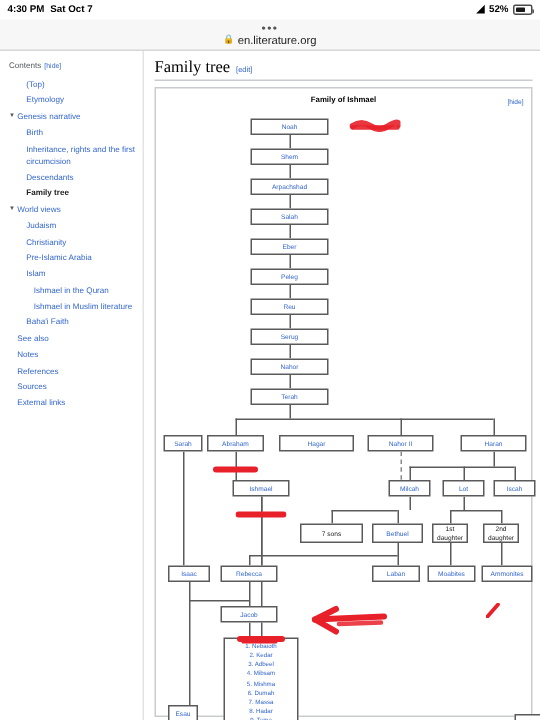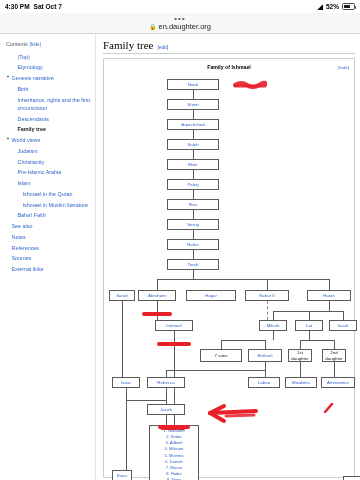--- a/index.html
+++ b/index.html
@@ -159,21 +159,21 @@
       <span class="batt-fill" id="batt-fill" style="width: 5.72px;"></span>
       <span class="batt-tip"></span>
     </span>
   </div>
 </div>
 
 <div id="url-bar">
   <div id="dots">•••</div>
   <div id="url-line">
     <span id="lock-icon">🔒</span>
-    <span>en.daughter.org</span>
+    <span>en.literature.org</span>
   </div>
 </div>
 
 <div id="page">
 
   <div id="sidebar">
     <div id="toc-header">
       <span>Contents</span>
       <span id="toc-hide">[hide]</span>
     </div>

